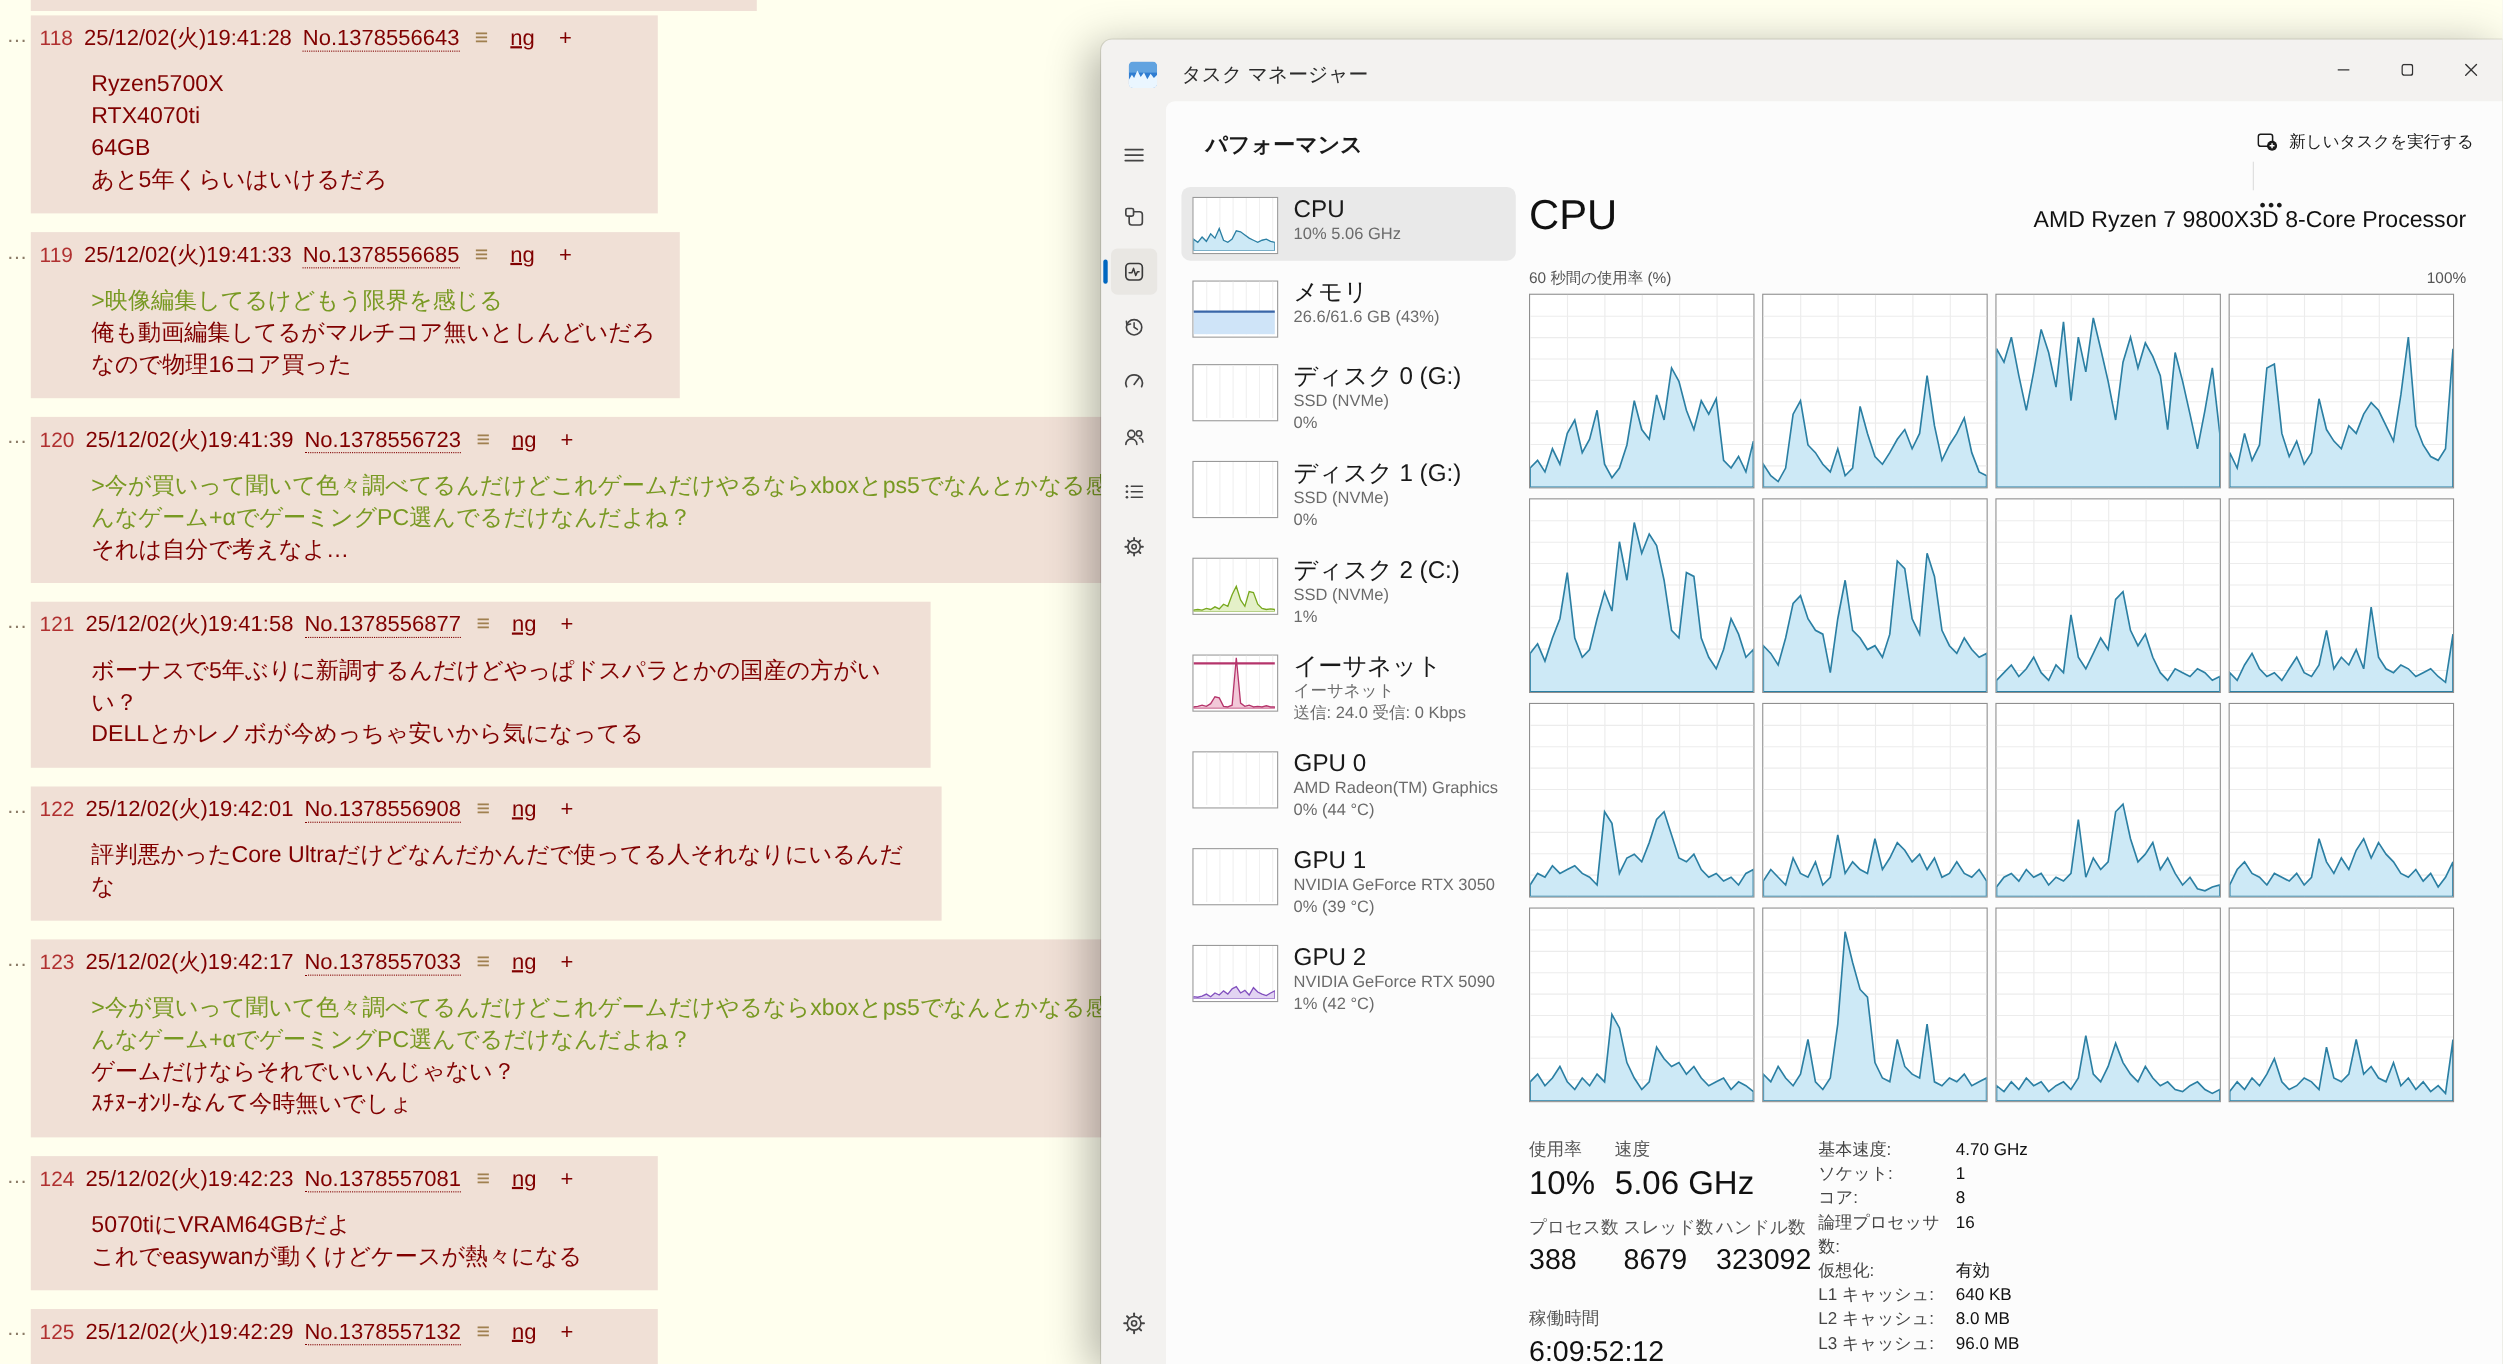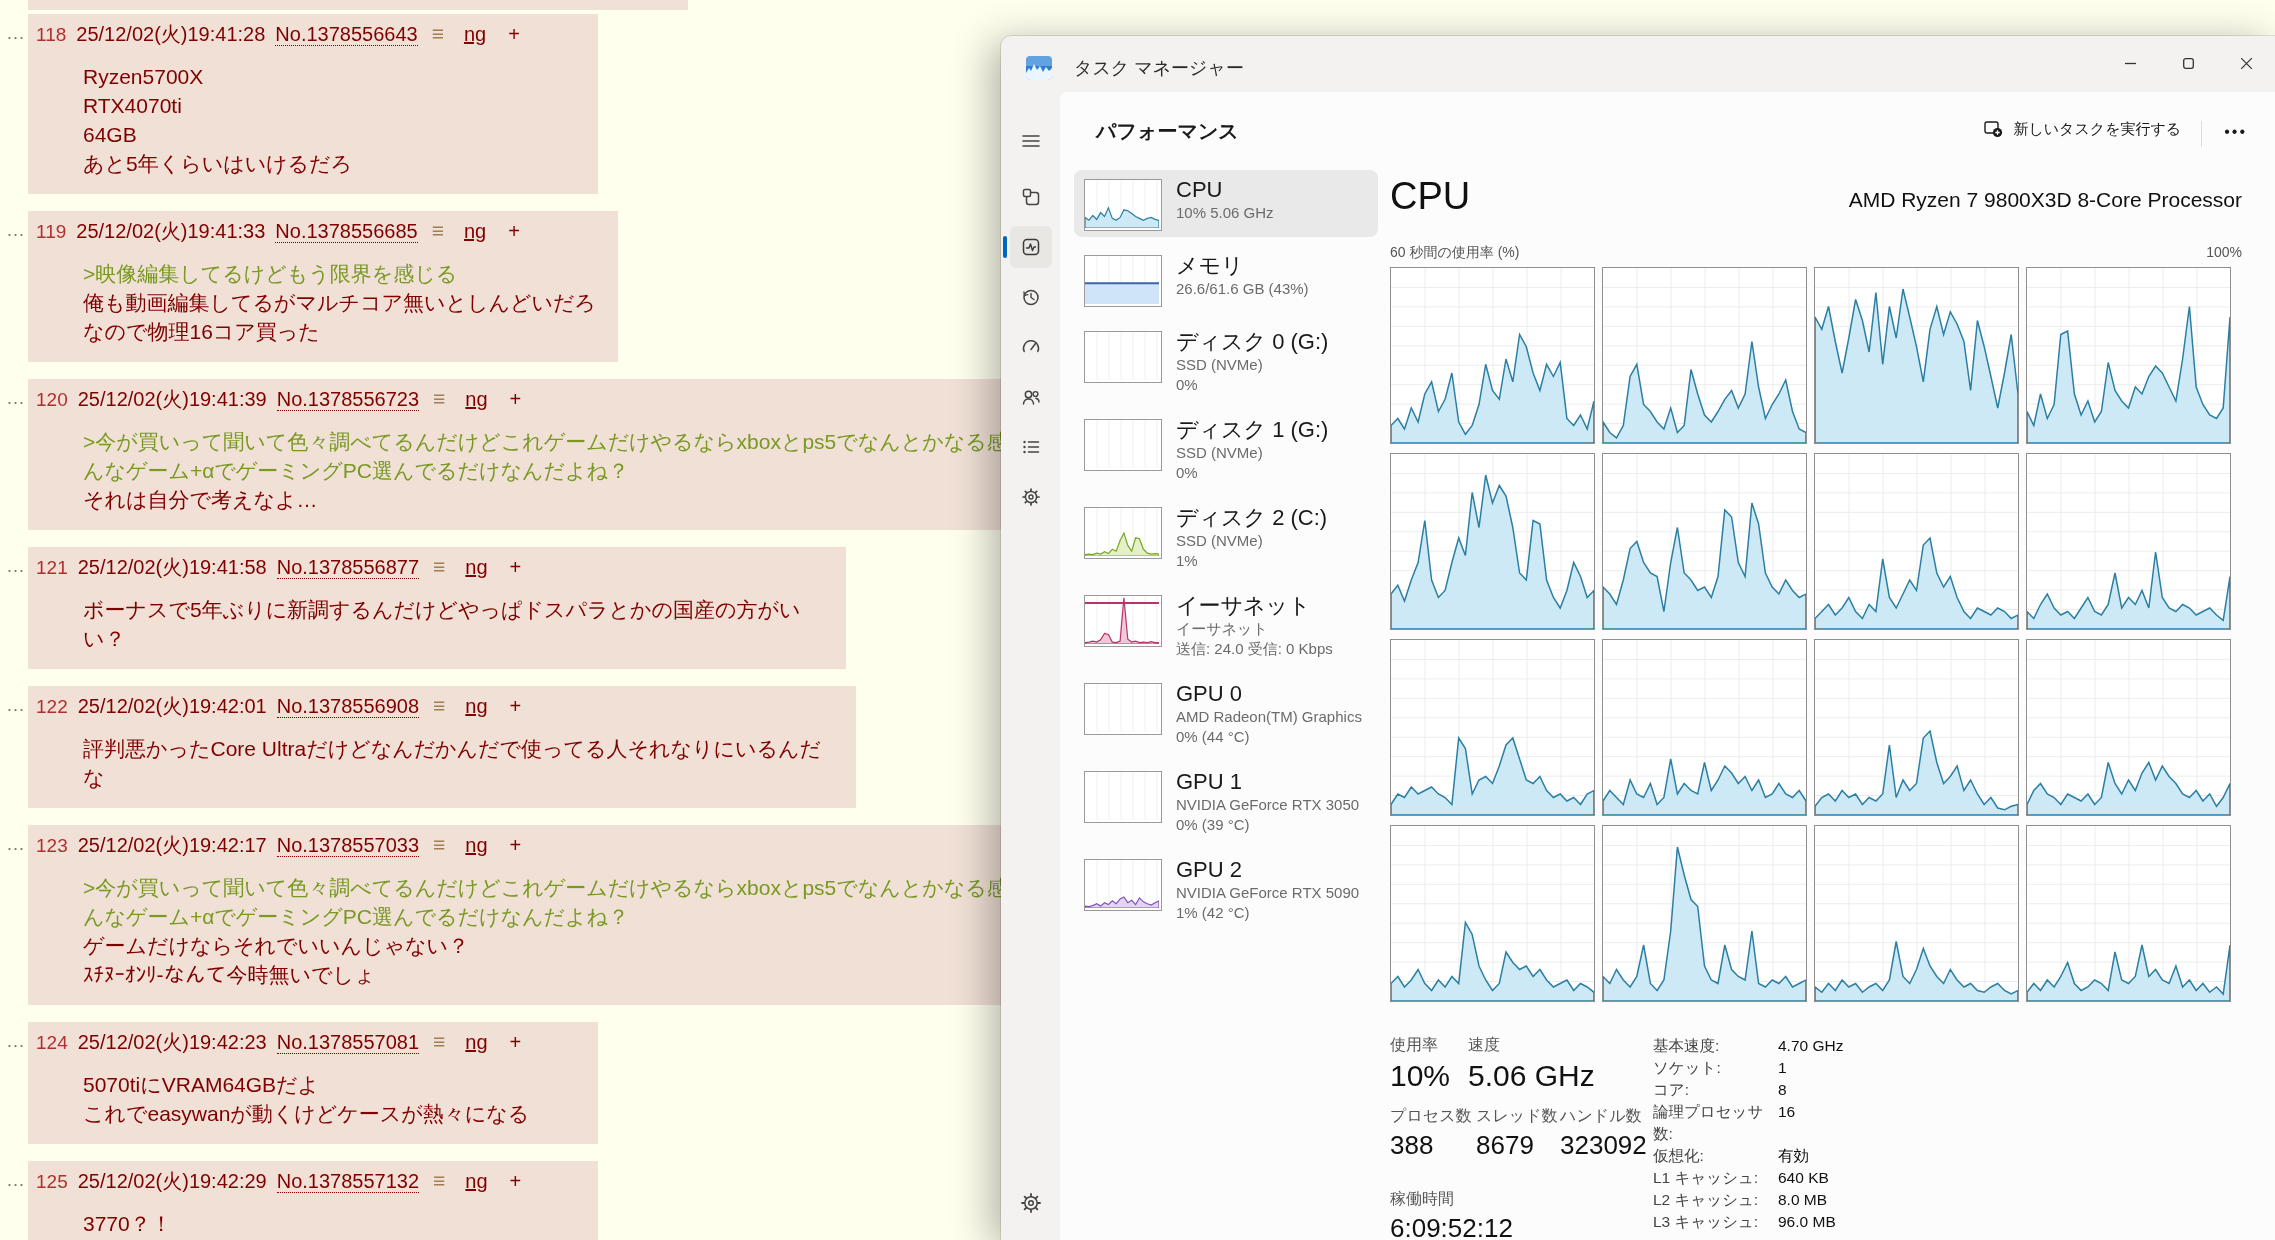--- a/index.html
+++ b/index.html
@@ -34,21 +34,21 @@
   .wc{width:58px;height:46px;display:flex;align-items:center;justify-content:center;cursor:pointer;color:#333;}
   
   #rail{position:absolute;left:0;top:56px;bottom:0;width:59px;}
   .railicon{position:absolute;left:50%;transform:translateX(-50%);width:42px;height:42px;
     display:flex;align-items:center;justify-content:center;border-radius:6px;cursor:pointer;}
   .railicon.sel{background:#e9e7e3;}
   #selpill{position:absolute;left:2px;width:4px;height:22px;border-radius:2px;}
   
   #content{position:absolute;left:59px;top:56px;right:0;bottom:0;background:#fcfcfc;border-radius:8px 0 0 0;}
   #pagetitle{position:absolute;left:36px;top:26px;font-size:20px;font-weight:700;color:#1a1a1a;}
-  #newtaskwrap{position:absolute;right:14px;top:20px;display:flex;align-items:flex-end;}
+  #newtaskwrap{position:absolute;right:14px;top:20px;display:flex;align-items:flex-start;flex-direction:column;}
   #newtask{display:flex;align-items:center;gap:10px;padding:8px 12px;border-radius:5px;cursor:pointer;
     font-size:15px;color:#1a1a1a;}
   #hdr-divider{width:1px;height:26px;background:#ddd;margin:0 8px;}
   #morebtn{padding:6px 14px;font-size:16px;letter-spacing:2px;color:#1a1a1a;cursor:pointer;}
   
   #devlist{position:absolute;left:14px;top:78px;width:304px;}
   .dev{display:flex;align-items:flex-start;padding:6px 10px;border-radius:8px;margin-bottom:9px;cursor:pointer;}
   .dev.sel{background:#e9e9e9;}
   .thumb{width:76px;height:50px;background:#fff;border:1px solid #9a9a9a;flex:0 0 auto;margin-top:3px;}
   .devtxt{margin-left:14px;min-width:0;}
@@ -110,20 +110,21 @@
           <div class="q">&gt;今が買いって聞いて色々調べてるんだけどこれゲームだけやるならxboxとps5でなんとかなる感じだよ</div>
           <div class="q">んなゲーム+αでゲーミングPC選んでるだけなんだよね？</div>
           <div class="n">それは自分で考えなよ…</div>
         </div>
       </div>
       <div class="post" style="width: 818px;">
         <span class="dots">…</span>
         <div class="p-head"><span class="p-num">121</span><span class="p-date">25/12/02(火)19:41:58</span><span class="p-no">No.1378556877</span><span class="p-menu">≡</span><span class="p-ng">ng</span><span class="p-plus">+</span></div>
         <div class="p-body">
           <div class="n">ボーナスで5年ぶりに新調するんだけどやっぱドスパラとかの国産の方がいい？</div>
+          <div class="n">DELLとかレノボが今めっちゃ安いから気になってる</div>
         </div>
       </div>
       <div class="post" style="width: 828px;">
         <span class="dots">…</span>
         <div class="p-head"><span class="p-num">122</span><span class="p-date">25/12/02(火)19:42:01</span><span class="p-no">No.1378556908</span><span class="p-menu">≡</span><span class="p-ng">ng</span><span class="p-plus">+</span></div>
         <div class="p-body">
           <div class="n">評判悪かったCore Ultraだけどなんだかんだで使ってる人それなりにいるんだな</div>
         </div>
       </div>
       <div class="post" style="width: 1320px;">

